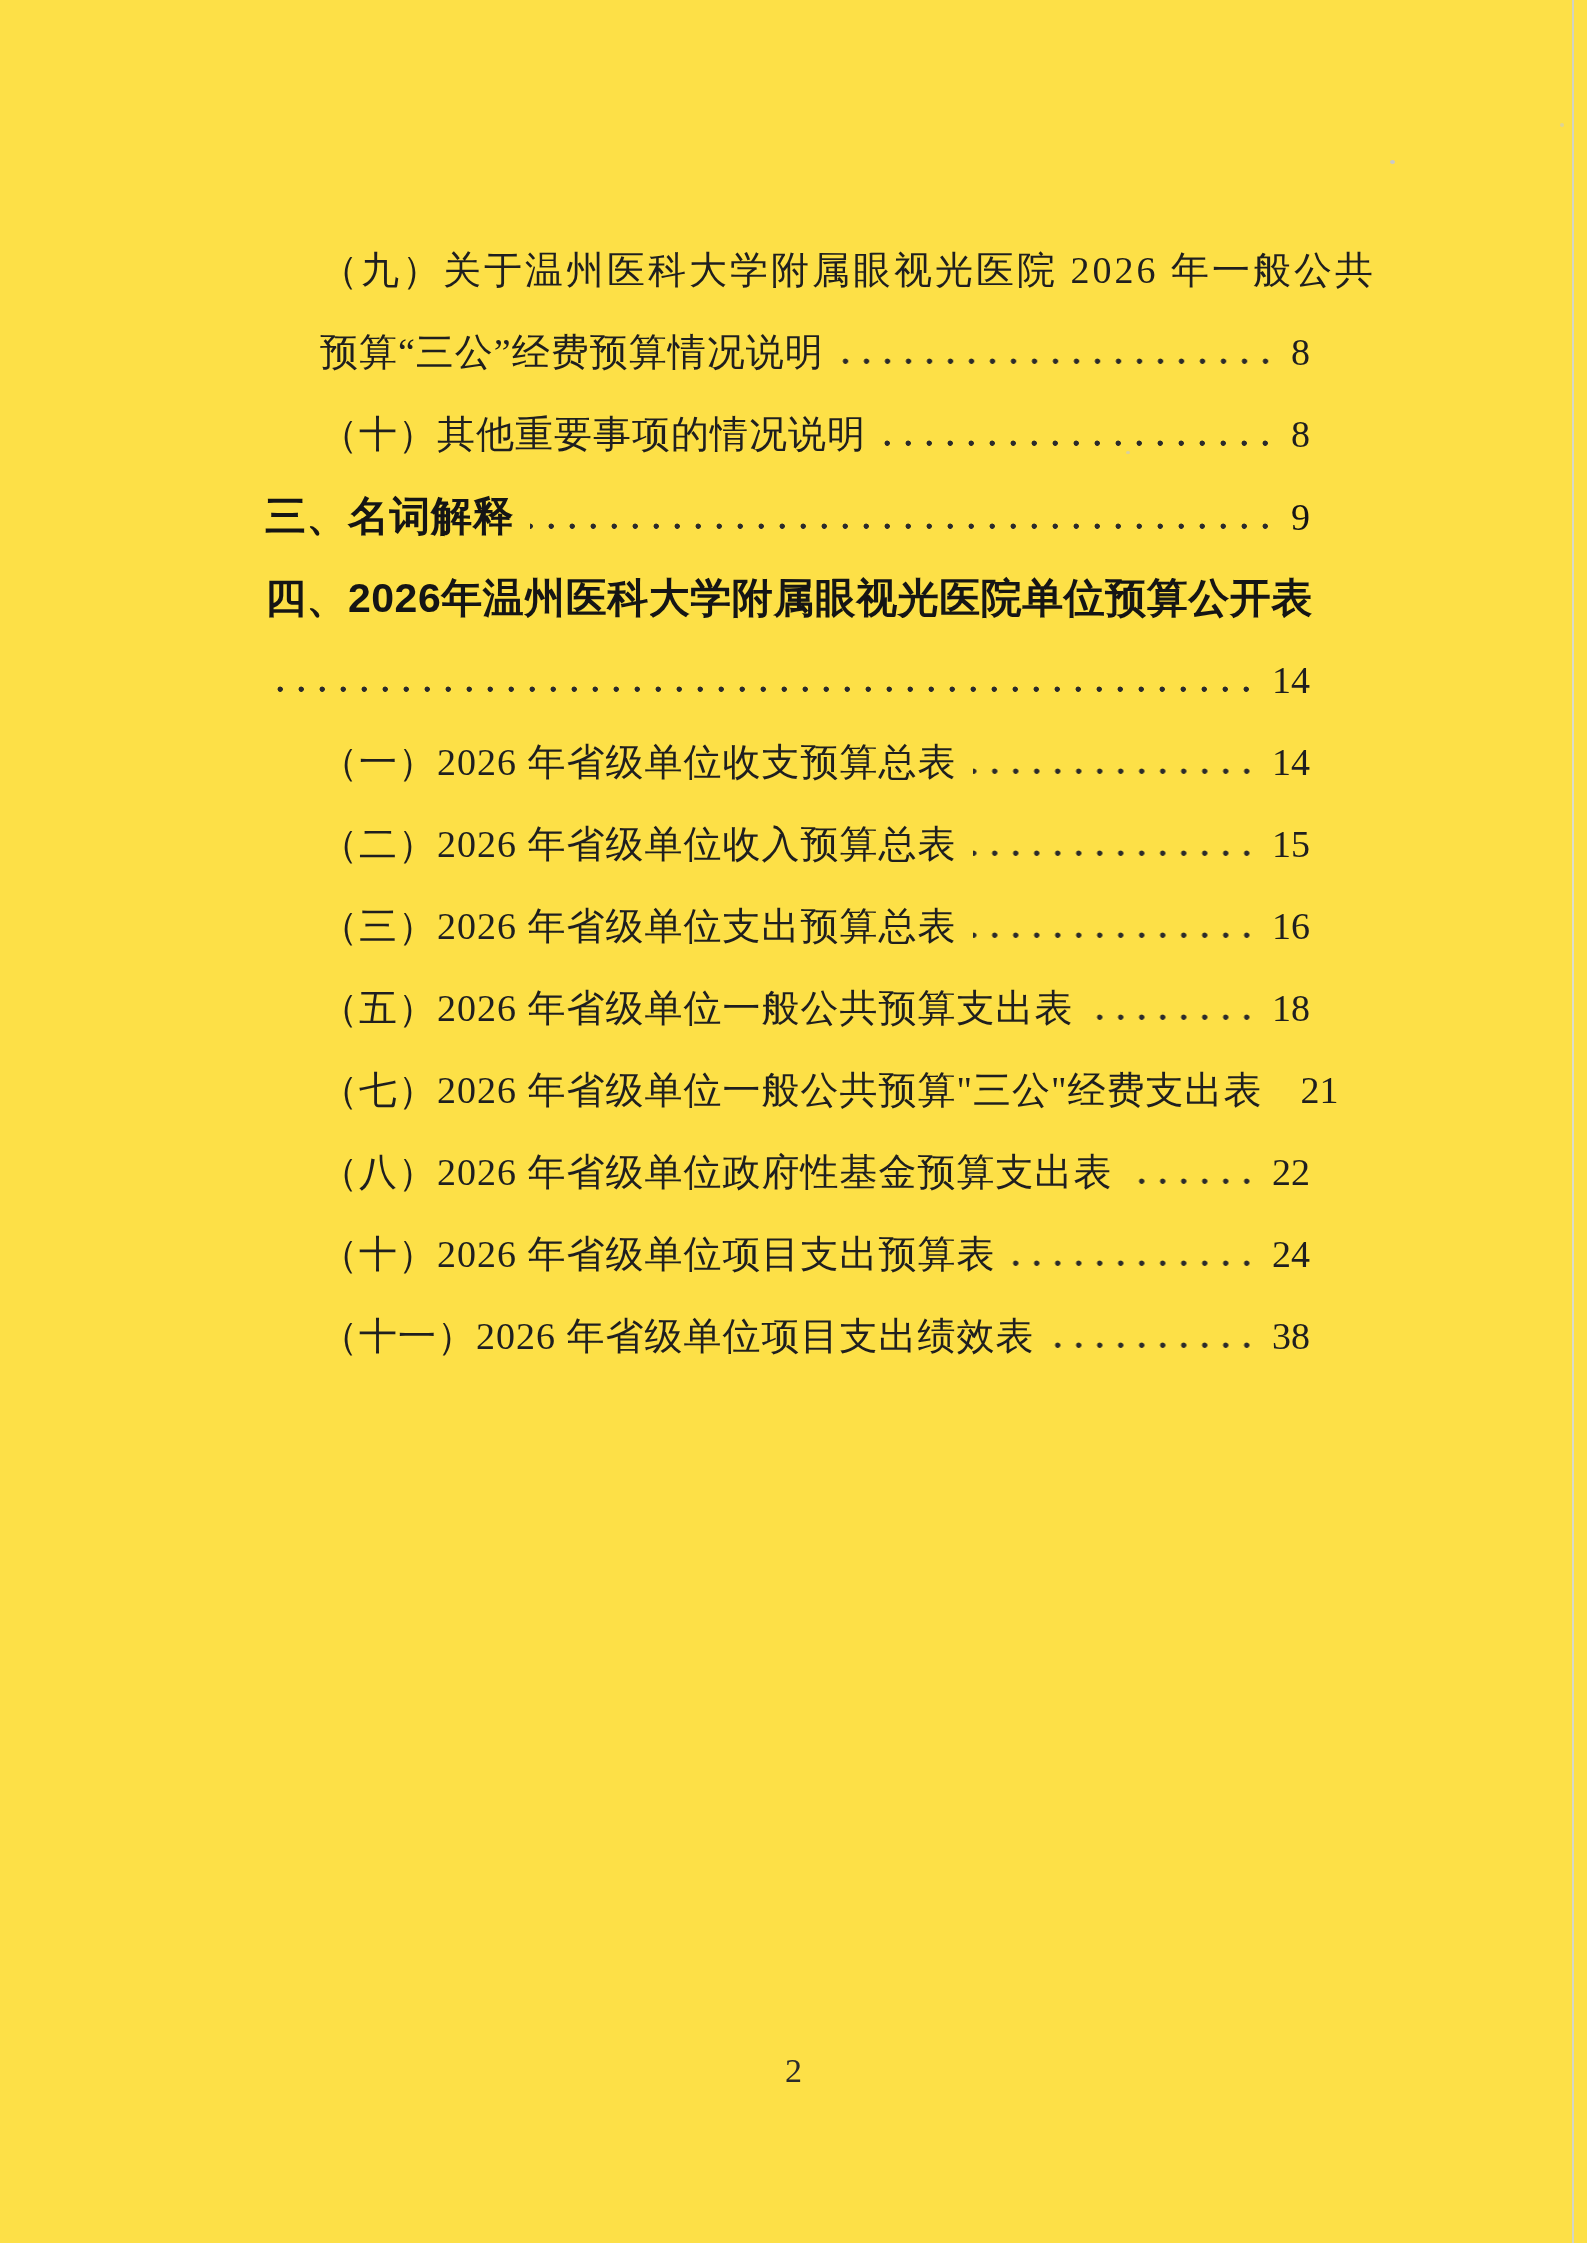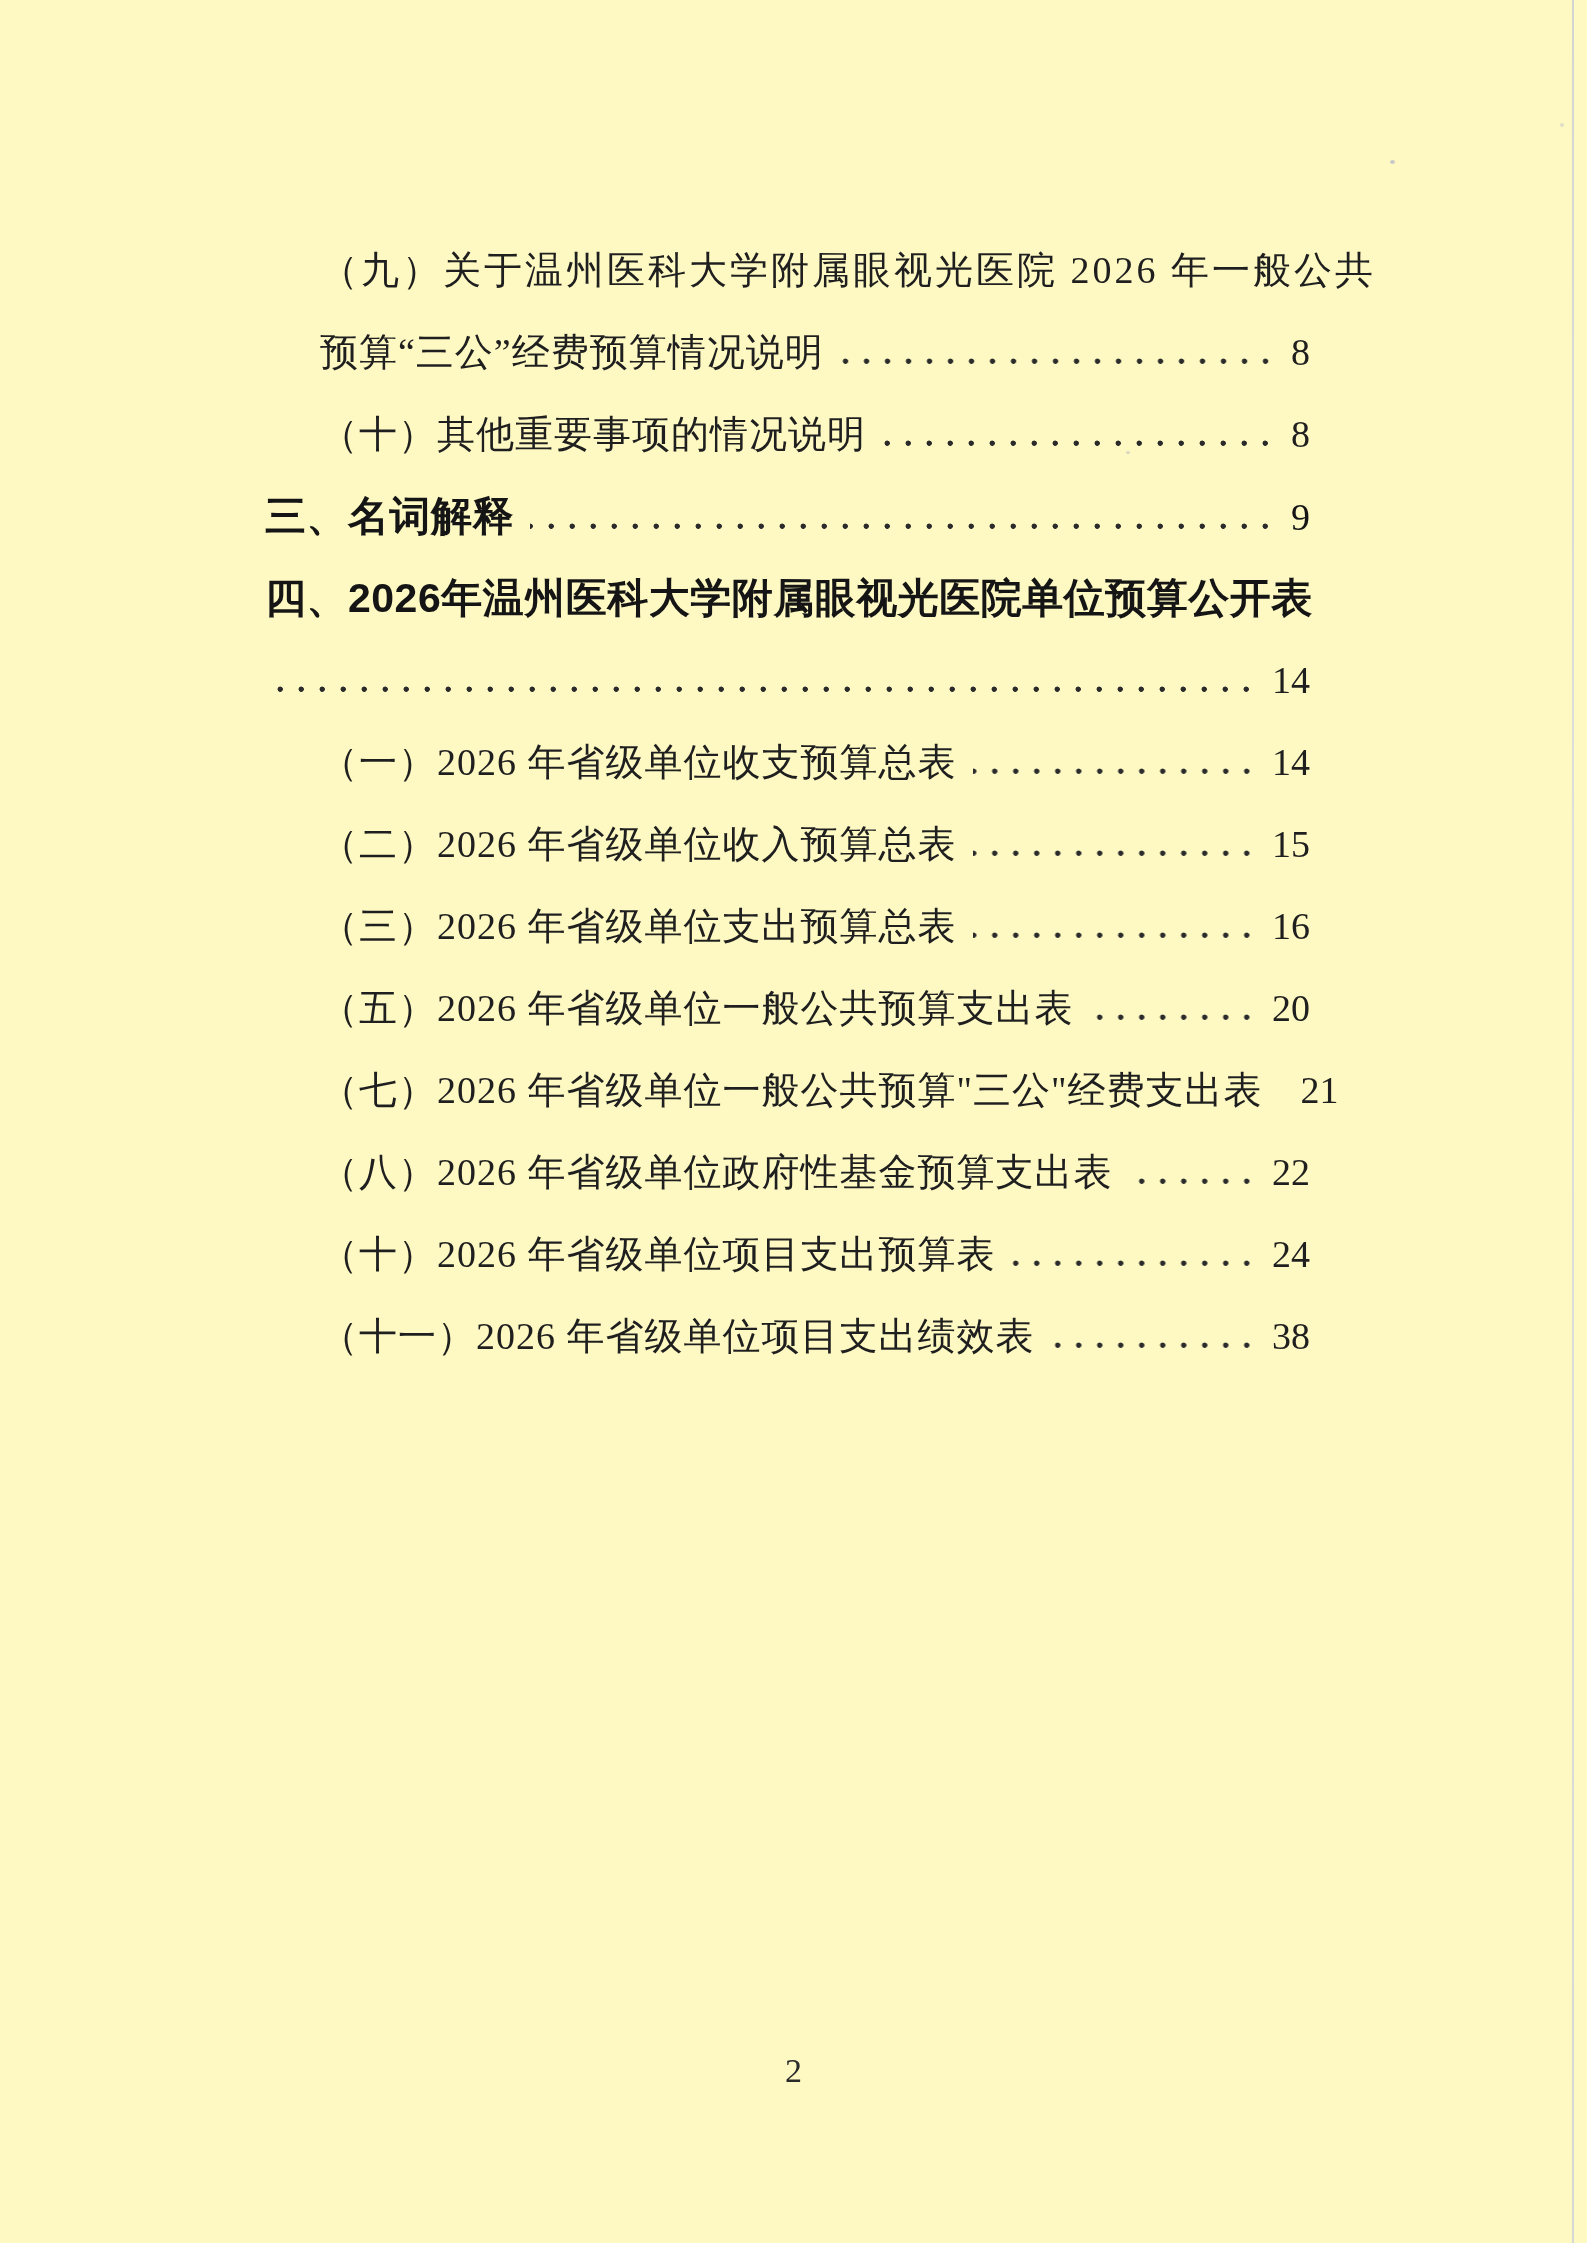--- a/index.html
+++ b/index.html
@@ -1,20 +1,20 @@
 <!DOCTYPE html>
 <html><head>
 <meta charset="utf-8">
 <style>
   html,body { margin:0; padding:0; background:#e9e9e9; }
   .page {
     position:relative;
     width:1587px; height:2243px;
     margin:0 auto;
-    background:#fef9c3;
+    background:#fde047;
     overflow:hidden;
     font-family:"Liberation Serif","DejaVu Serif",serif;
     color:#1f1f1f;
   }
   .toc {
     position:absolute;
     left:265px; top:229px;
     width:1045px;
   }
   .row {
@@ -127,21 +127,21 @@
     <div class="row lv2">
       <div class="txt">（三）2026 年省级单位支出预算总表</div>
       <div class="leader"></div>
       <div class="pagenum">16</div>
     </div>
 
 
     <div class="row lv2">
       <div class="txt">（五）2026 年省级单位一般公共预算支出表</div>
       <div class="leader"></div>
-      <div class="pagenum">20</div>
+      <div class="pagenum">18</div>
     </div>
 
 
     <div class="row lv2">
       <div class="txt">（七）2026 年省级单位一般公共预算"三公"经费支出表</div>
       <div class="leader"></div>
       <div class="pagenum">21</div>
     </div>
 
     <div class="row lv2">

